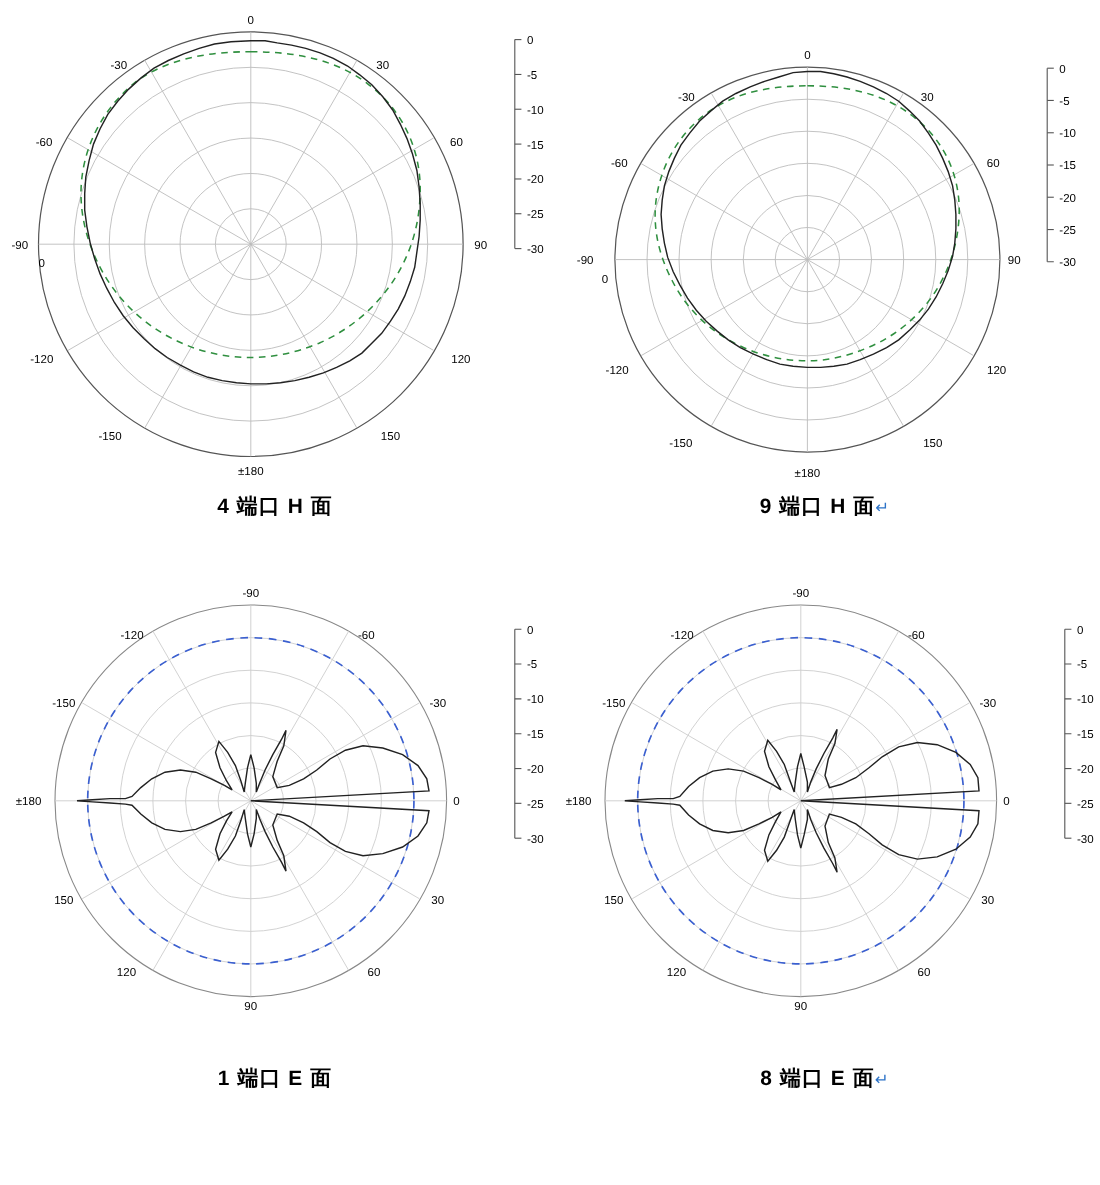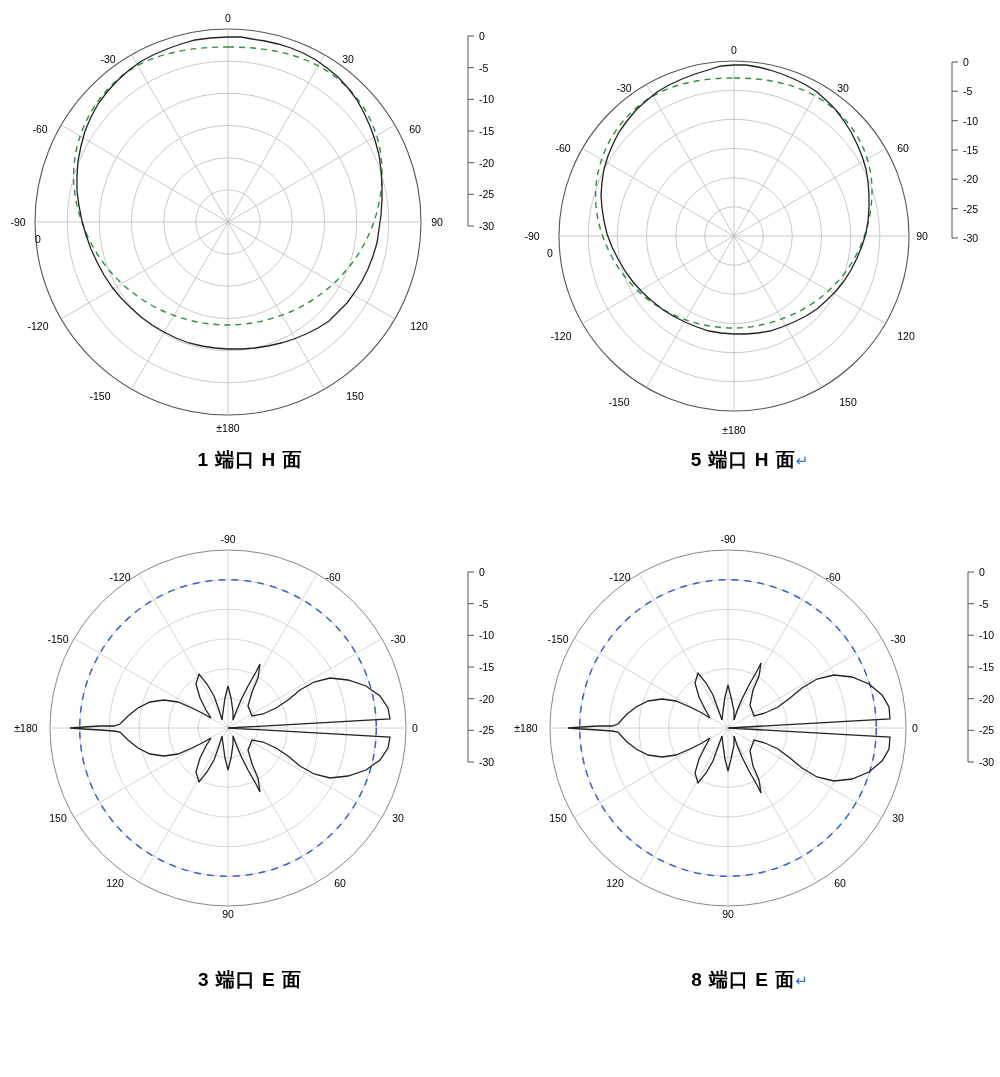--- a/index.html
+++ b/index.html
@@ -121,21 +121,21 @@
           <text class="axis-label" x="479" y="71.7">-5</text>
           <text class="axis-label" x="479" y="103.3">-10</text>
           <text class="axis-label" x="479" y="135">-15</text>
           <text class="axis-label" x="479" y="166.7">-20</text>
           <text class="axis-label" x="479" y="198.3">-25</text>
           <text class="axis-label" x="479" y="230">-30</text>
         </g>
       </svg>
     </div>
     <div class="caption">
-      <span>1 端口 H 面</span><span class="pilcrow"></span>
+      <span>4 端口 H 面</span><span class="pilcrow"></span>
     </div>
   </div>
 
   <div class="cell">
     <div class="plot-wrap">
       <svg width="500" height="445" viewBox="0 0 500 445">
         <g class="polar">
           <circle cx="234" cy="236" r="175" fill="none" stroke="#555" stroke-width="1.1"></circle>
           <circle cx="234" cy="236" r="145.8" fill="none" stroke="#bbb" stroke-width="0.8"></circle>
           <circle cx="234" cy="236" r="116.7" fill="none" stroke="#bbb" stroke-width="0.8"></circle>
@@ -195,21 +195,21 @@
           <text class="axis-label" x="463" y="95.3">-5</text>
           <text class="axis-label" x="463" y="124.7">-10</text>
           <text class="axis-label" x="463" y="154">-15</text>
           <text class="axis-label" x="463" y="183.3">-20</text>
           <text class="axis-label" x="463" y="212.7">-25</text>
           <text class="axis-label" x="463" y="242">-30</text>
         </g>
       </svg>
     </div>
     <div class="caption">
-      <span>5 端口 H 面</span><span class="pilcrow">↵</span>
+      <span>9 端口 H 面</span><span class="pilcrow">↵</span>
     </div>
   </div>
 
   <div class="cell">
     <div class="plot-wrap">
       <svg width="500" height="445" viewBox="0 0 500 445">
         <g class="polar">
           <circle cx="228" cy="208" r="178" fill="none" stroke="#888" stroke-width="1"></circle>
           <circle cx="228" cy="208" r="148.3" fill="none" stroke="#ccc" stroke-width="0.8"></circle>
           <circle cx="228" cy="208" r="118.7" fill="none" stroke="#ccc" stroke-width="0.8"></circle>
@@ -271,21 +271,21 @@
           <text class="axis-label" x="479" y="87.7">-5</text>
           <text class="axis-label" x="479" y="119.3">-10</text>
           <text class="axis-label" x="479" y="151">-15</text>
           <text class="axis-label" x="479" y="182.7">-20</text>
           <text class="axis-label" x="479" y="214.3">-25</text>
           <text class="axis-label" x="479" y="246">-30</text>
         </g>
       </svg>
     </div>
     <div class="caption">
-      <span>3 端口 E 面</span><span class="pilcrow"></span>
+      <span>1 端口 E 面</span><span class="pilcrow"></span>
     </div>
   </div>
 
   <div class="cell">
     <div class="plot-wrap">
       <svg width="500" height="445" viewBox="0 0 500 445">
         <g class="polar">
           <circle cx="228" cy="208" r="178" fill="none" stroke="#888" stroke-width="1"></circle>
           <circle cx="228" cy="208" r="148.3" fill="none" stroke="#ccc" stroke-width="0.8"></circle>
           <circle cx="228" cy="208" r="118.7" fill="none" stroke="#ccc" stroke-width="0.8"></circle>

